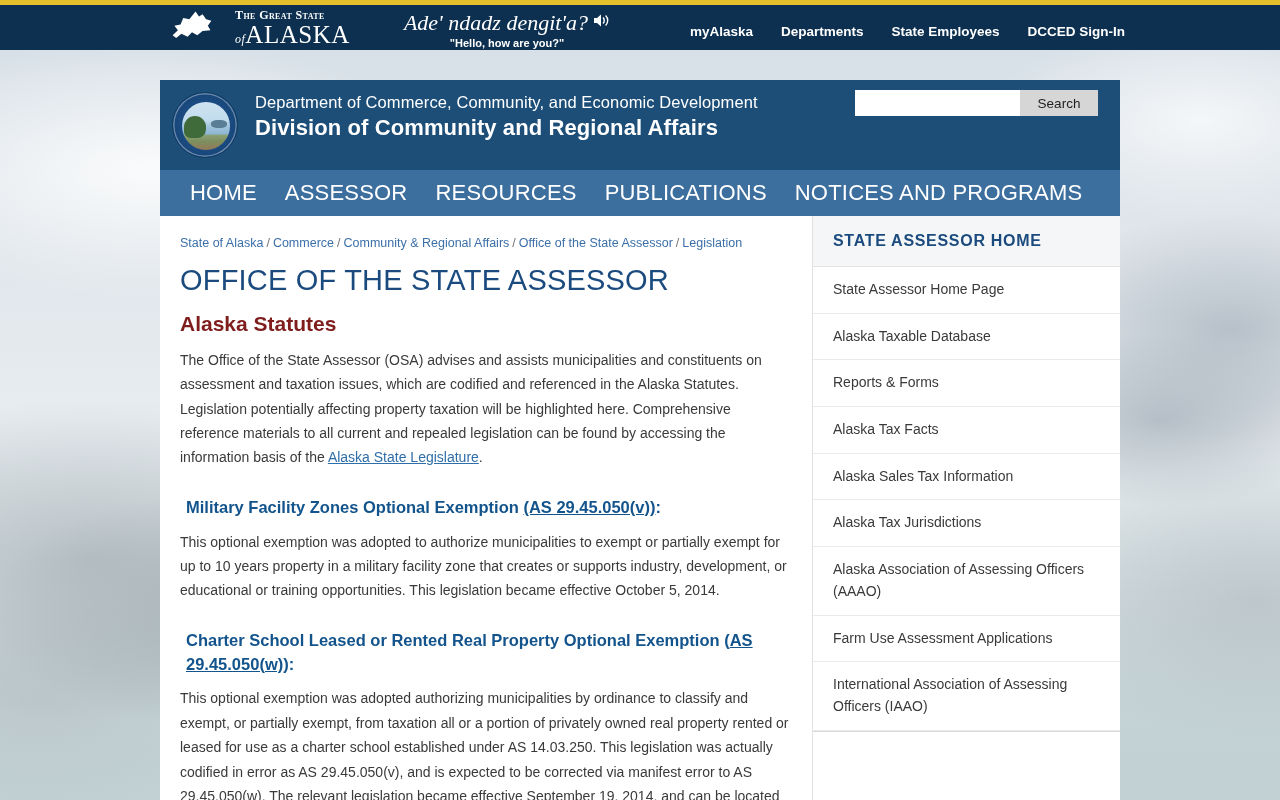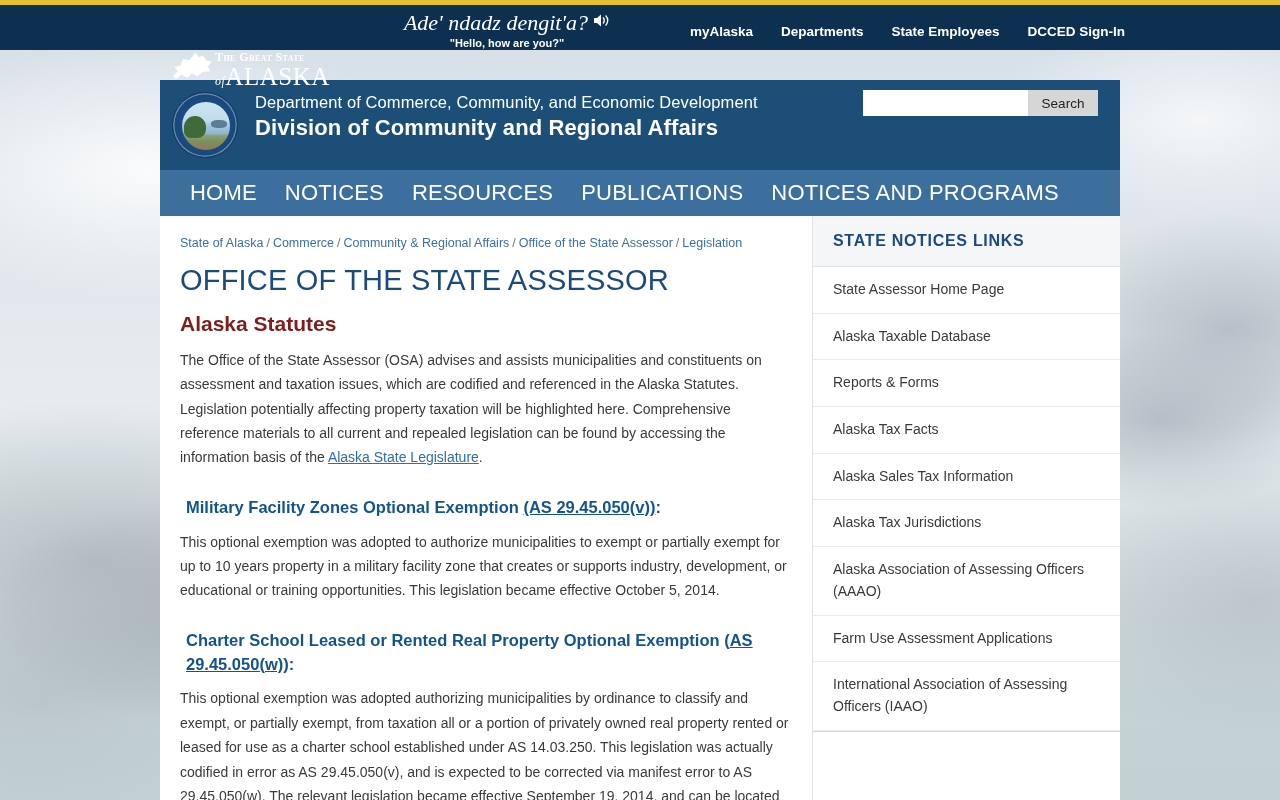--- a/index.html
+++ b/index.html
@@ -32,21 +32,21 @@
       linear-gradient(180deg, #cfe0ee 0%, #dce7f0 32%, #e4edf3 52%, #cfe1e4 72%, #bcd5db 88%, #b6d2d8 100%);
     filter: saturate(.55);
   }
 
   
   #gold-stripe { position:absolute; top:0; left:0; width:1280px; height:5px; background:#e4c02c; z-index:5; }
   #state-bar {
     position: absolute; top: 5px; left: 0; width: 1280px; height: 45px;
     background: #0d3050; z-index: 5;
   }
-  #ak-logo { position:absolute; left:170px; top:4px; display:flex; gap:1px;margin-top:42px; }
+  #ak-logo { position:absolute; left:170px; top:4px; display:flex; align-items:center; gap:21px; }
   #ak-logo .ak-shape {
     width: 44px; height: 36px;
     background:#fff;
     clip-path: polygon(58% 4%, 66% 18%, 74% 12%, 82% 26%, 94% 30%, 86% 44%, 92% 56%,
                        74% 58%, 62% 70%, 50% 62%, 40% 74%, 26% 66%, 14% 78%, 6% 70%,
                        18% 56%, 10% 44%, 24% 40%, 30% 22%, 44% 26%);
   }
   #ak-logo .ak-words { color:#fff; line-height:1; }
   #ak-logo .ak-top {
     font-family:"Liberation Serif", serif; font-size:12px; letter-spacing:.4px;
@@ -109,21 +109,21 @@
     color:#fff; font-size:22px; font-weight:700; line-height:1.35; letter-spacing:.1px;
   }
   #search-wrap {
     position:absolute; right:22px; top:10px; display:flex; height:26px;
   }
   #search-input {
     width:165px; height:26px; border:none; outline:none; background:#fff;
     font-family:"Liberation Sans", sans-serif; font-size:13px; padding:0 5px;
   }
   #search-button {
-    width:70px; height:26px; border:none; background:#d6d6d6; color:#222;
+    width:78px; height:26px; border:none; background:#d6d6d6; color:#222;
     font-family:"Liberation Sans", sans-serif; font-size:13.5px; cursor:pointer;
   }
 
   
   #main-nav {
     background:#3d6f9e; height:46px; display:flex; align-items:center; padding-left:16px;
   }
   #main-nav a {
     color:#fff; font-size:22px; text-decoration:none; padding:0 14px; white-space:nowrap;
     letter-spacing:.2px;
@@ -210,21 +210,21 @@
     <div class="division">Division of Community and Regional Affairs</div>
 
     <div id="search-wrap">
       <input id="search-input" type="text" placeholder="" style="">
       <button id="search-button">Search</button>
     </div>
   </div>
 
   <div id="main-nav">
     <a href="#">HOME</a>
-    <a href="#">NOTICES</a>
+    <a href="#">ASSESSOR</a>
     <a href="#">RESOURCES</a>
     <a href="#">PUBLICATIONS</a>
     <a href="#">NOTICES AND PROGRAMS</a>
   </div>
 
   <div id="body-area">
 
     <div id="main-col">
 
       <div id="breadcrumb">
@@ -239,21 +239,21 @@
 
       <h3 class="sub-title"><span>Military Facility Zones Optional Exemption </span><a href="#">(AS 29.45.050(v))</a><span>:</span></h3>
       <p class="body-text">This optional exemption was adopted to authorize municipalities to exempt or partially exempt for up to 10 years property in a military facility zone that creates or supports industry, development, or educational or training opportunities. This legislation became effective October 5, 2014.</p>
 
       <h3 class="sub-title"><span>Charter School Leased or Rented Real Property Optional Exemption (</span><a href="#">AS 29.45.050(w)</a><span>):</span></h3>
       <p class="body-text">This optional exemption was adopted authorizing municipalities by ordinance to classify and exempt, or partially exempt, from taxation all or a portion of privately owned real property rented or leased for use as a charter school established under AS 14.03.250. This legislation was actually codified in error as AS 29.45.050(v), and is expected to be corrected via manifest error to AS 29.45.050(w). The relevant legislation became effective September 19, 2014, and can be located via the hyperlink above.</p>
 
     </div>
 
     <div id="side-col">
-      <div id="side-head">STATE NOTICES LINKS</div>
+      <div id="side-head">STATE ASSESSOR HOME</div>
       <div id="side-list">
         <a href="#" class="side-link">State Assessor Home Page</a>
         <a href="#" class="side-link">Alaska Taxable Database</a>
         <a href="#" class="side-link">Reports &amp; Forms</a>
         <a href="#" class="side-link">Alaska Tax Facts</a>
         <a href="#" class="side-link">Alaska Sales Tax Information</a>
         <a href="#" class="side-link">Alaska Tax Jurisdictions</a>
         <a href="#" class="side-link">Alaska Association of Assessing Officers (AAAO)</a>
         <a href="#" class="side-link">Farm Use Assessment Applications</a>
         <a href="#" class="side-link">International Association of Assessing Officers (IAAO)</a>

